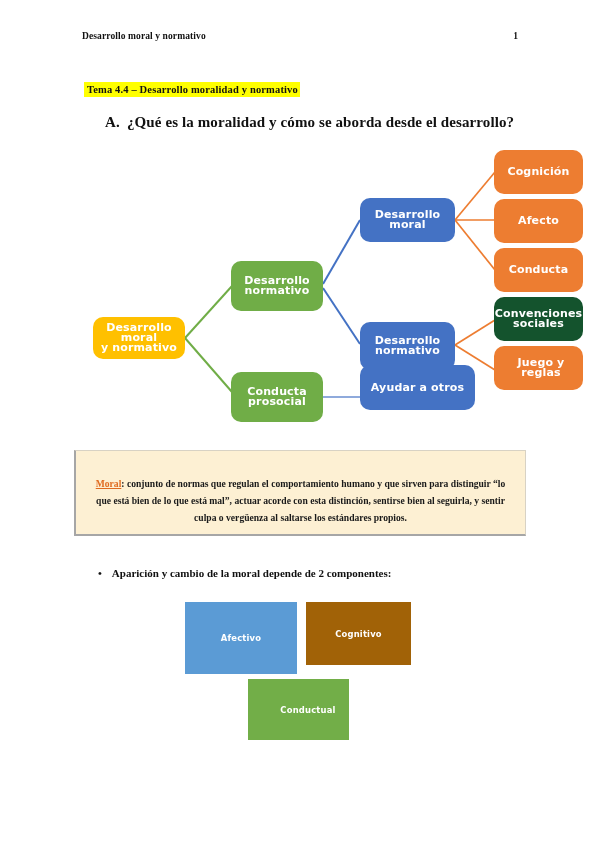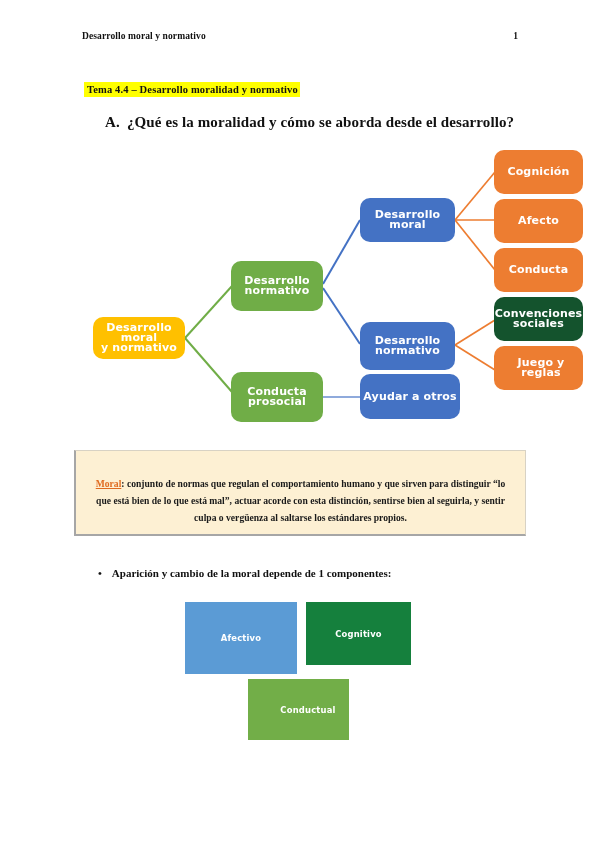--- a/index.html
+++ b/index.html
@@ -206,21 +206,21 @@
 
     <div class="node" style="left:285px; top:58px; width:95px; height:44px; background:#4472c4;">
       <span style="white-space:pre-line;">Desarrollo moral</span>
     </div>
 
     <div class="node" style="left:285px; top:182px; width:95px; height:48px; background:#4472c4;">
       <span style="white-space:pre-line;">Desarrollo
 normativo</span>
     </div>
 
-    <div class="node" style="left:285px; top:234px; width:100px; height:45px; background:#4472c4;">
+    <div class="node" style="left:285px; top:225px; width:115px; height:45px; background:#4472c4;">
       <span style="white-space:pre-line;">Ayudar a otros</span>
     </div>
 
     <div class="node" style="left:419px; top:10px; width:89px; height:44px; background:#ed7d31;">
       <span>Cognición</span>
     </div>
 
     <div class="node" style="left:419px; top:59px; width:89px; height:44px; background:#ed7d31;">
       <span>Afecto</span>
     </div>
@@ -239,28 +239,28 @@
     </div>
 
   </div>
 
   <div class="def-box">
     <span class="def-term">Moral</span><span>: </span><span>conjunto de normas que regulan el comportamiento humano y que sirven para distinguir “lo que está bien de lo que está mal”, actuar acorde con esta distinción, sentirse bien al seguirla, y sentir culpa o vergüenza al saltarse los estándares propios.</span>
   </div>
 
   <div class="bullet-line">
     <span class="bullet-dot">•</span>
-    <span>Aparición y cambio de la moral depende de 1 componentes:</span>
+    <span>Aparición y cambio de la moral depende de 2 componentes:</span>
   </div>
 
   <div class="comp-box" style="left:185px; top:602px; width:112px; height:72px; background:#5b9bd5;">
     <span>Afectivo</span>
   </div>
 
-  <div class="comp-box" style="left:306px; top:602px; width:105px; height:63px; background:#15803d;">
+  <div class="comp-box" style="left:306px; top:602px; width:105px; height:63px; background:#a16207;">
     <span>Cognitivo</span>
   </div>
 
   <div class="comp-box" style="left:248px; top:679px; width:101px; height:61px; background:#72ae48;padding-left:19px;">
     <span>Conductual</span>
   </div>
 
 </div>
 
 </body></html>

